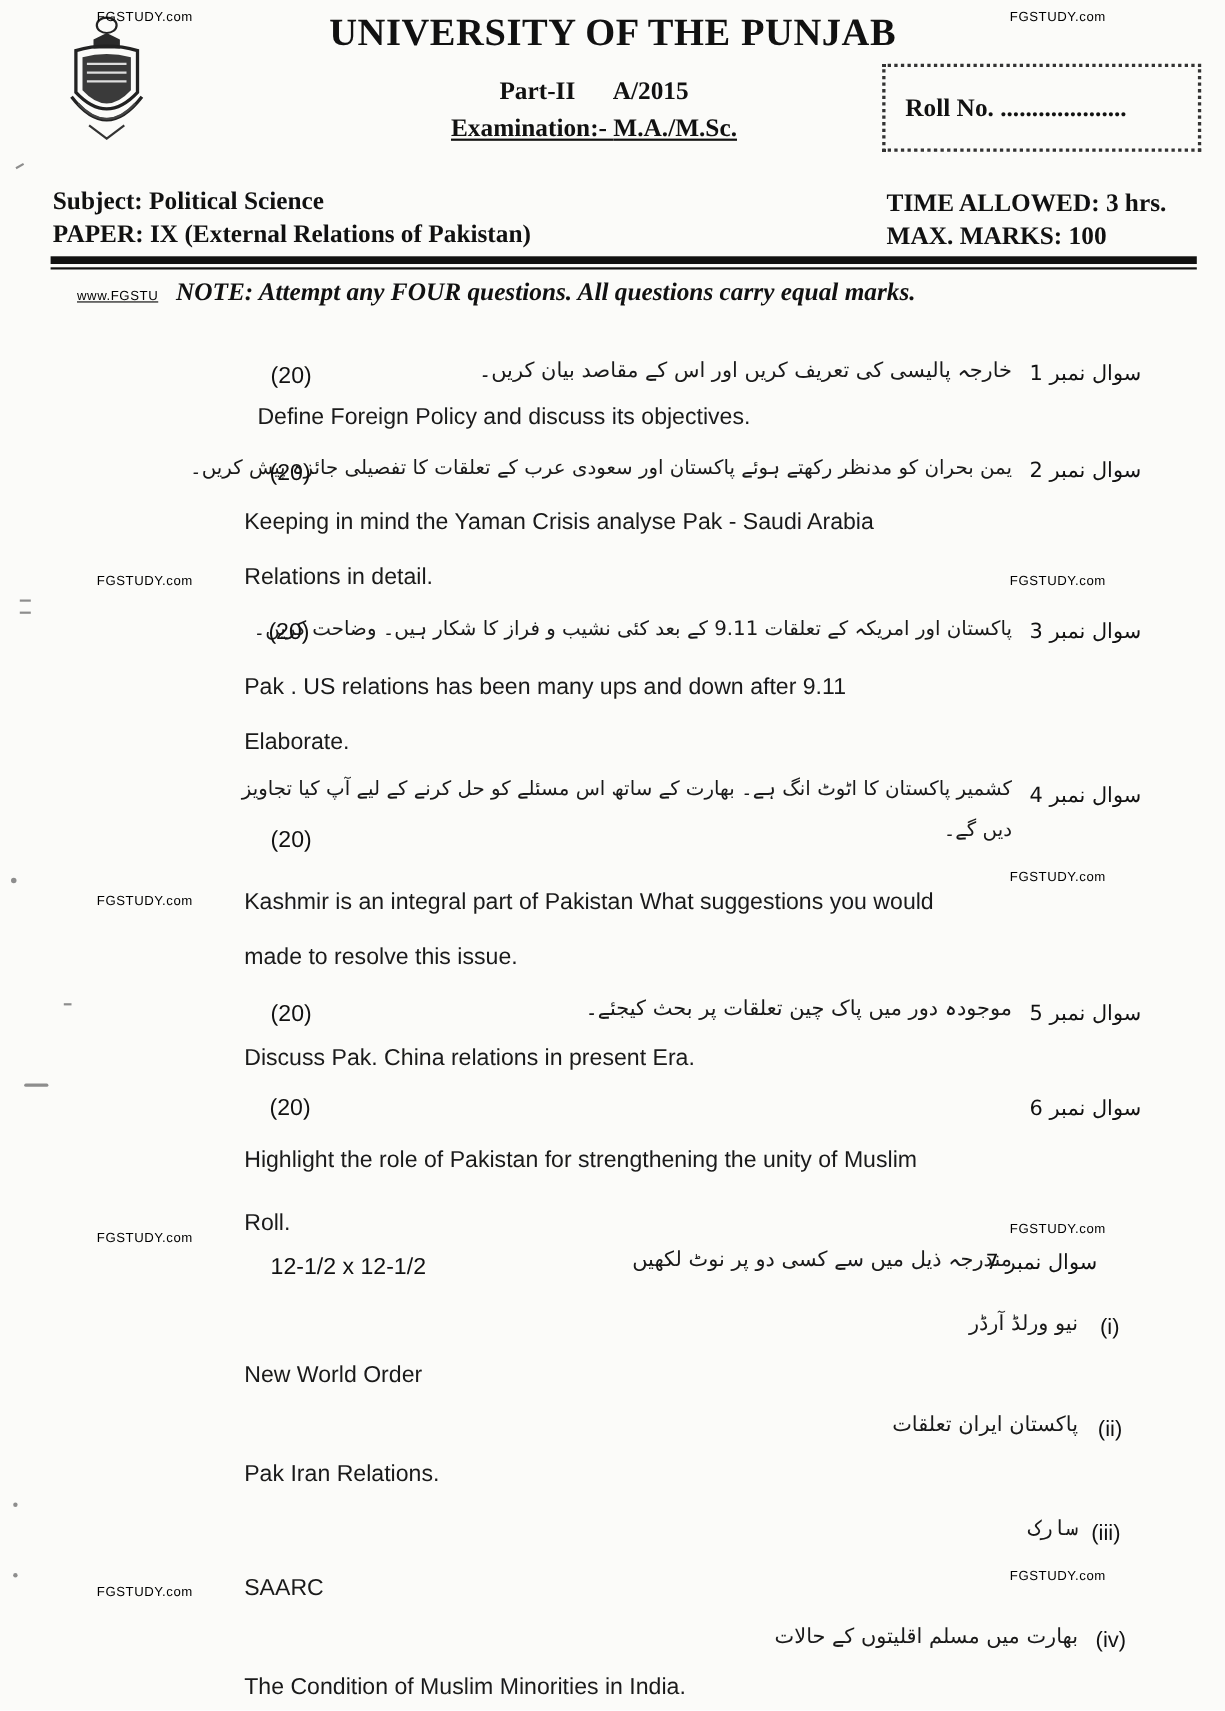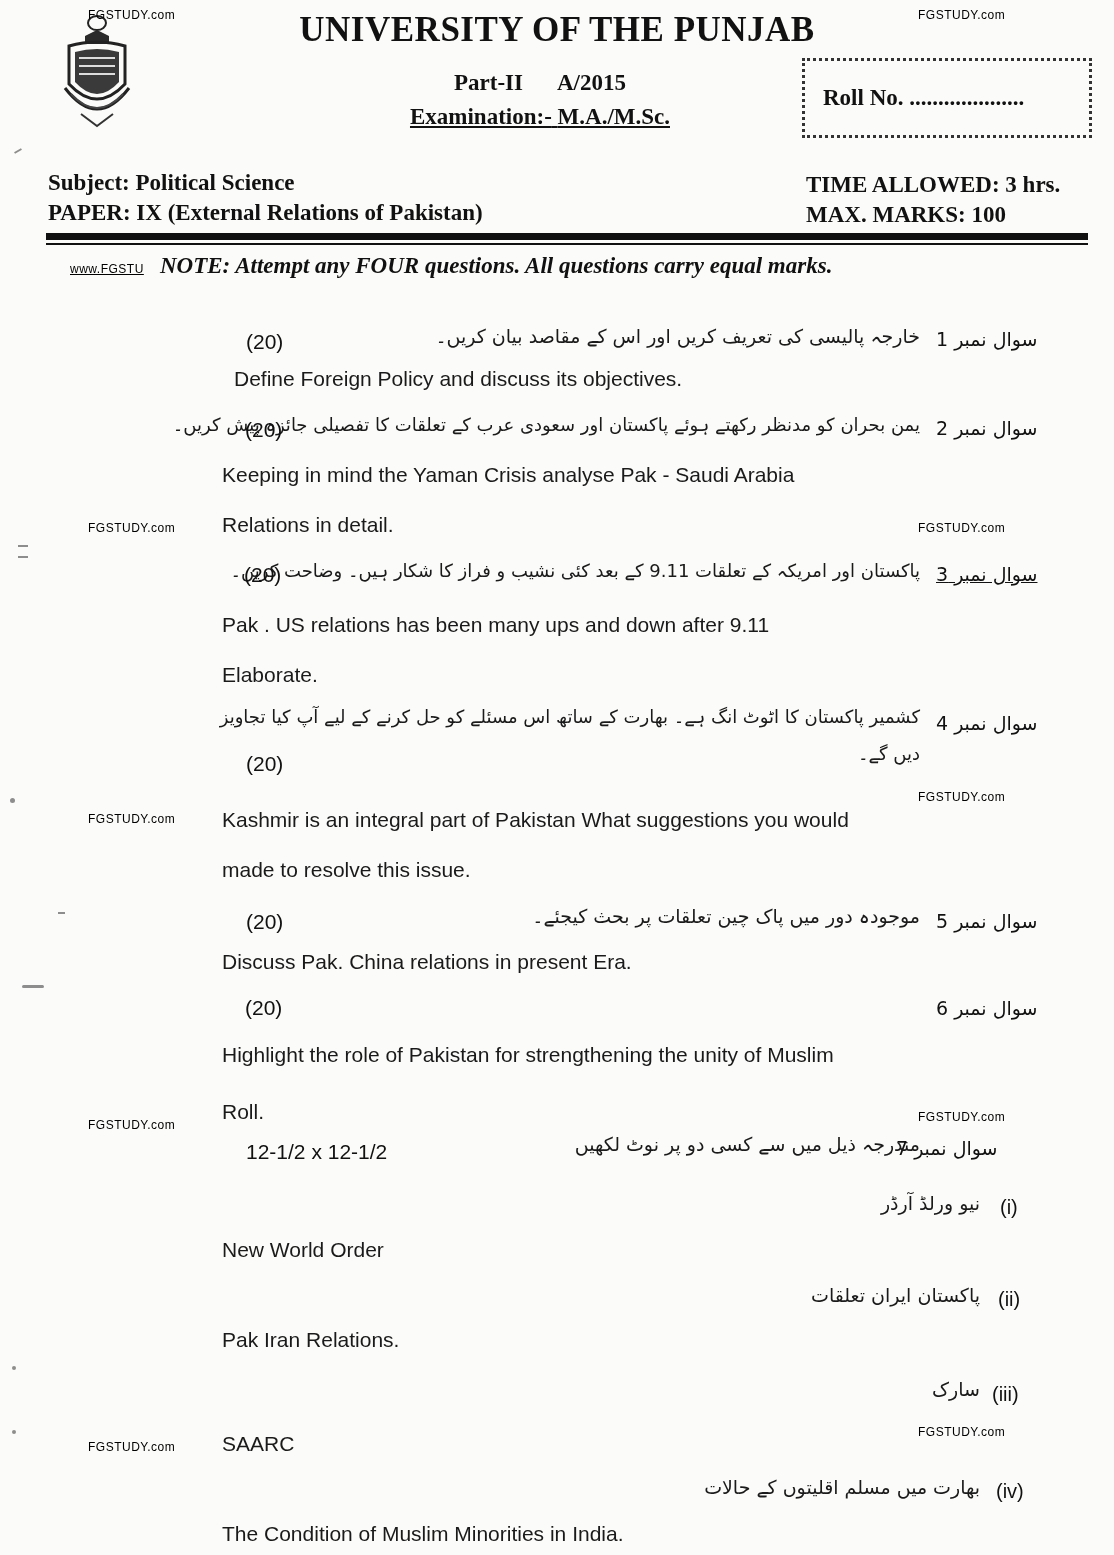--- a/index.html
+++ b/index.html
@@ -242,21 +242,21 @@
   <div class="urdu" style="top:325px; left:490px; width:430px;">خارجہ پالیسی کی تعریف کریں اور اس کے مقاصد بیان کریں۔</div>
   <div class="marksnum" style="top:330px; left:246px;">(20)</div>
   <div class="eng" style="top:367px; left:222px;margin-left:12px;">Define Foreign Policy and discuss its objectives.</div>
 
   <div class="qlabel" style="top:417px; left:936px;">سوال نمبر 2</div>
   <div class="urdu" style="top:414px; left:300px; width:620px; font-size:18px;">یمن بحران کو مدنظر رکھتے ہوئے پاکستان اور سعودی عرب کے تعلقات کا تفصیلی جائزہ پیش کریں۔</div>
   <div class="marksnum" style="top:418px; left:245px;">(20)</div>
   <div class="eng" style="top:463px; left:222px;">Keeping in mind the Yaman Crisis analyse Pak - Saudi Arabia</div>
   <div class="eng" style="top:513px; left:222px;">Relations in detail.</div>
 
-  <div class="qlabel" style="top:563px; left:936px;text-decoration:underline;">سوال نمبر 3</div>
+  <div class="qlabel" style="top:563px; left:936px;">سوال نمبر 3</div>
   <div class="urdu" style="top:560px; left:300px; width:620px; font-size:18px;">پاکستان اور امریکہ کے تعلقات 9.11 کے بعد کئی نشیب و فراز کا شکار ہیں۔ وضاحت کریں۔</div>
   <div class="marksnum" style="top:563px; left:244px;">(20)</div>
   <div class="eng" style="top:613px; left:222px;">Pak . US relations has been many ups and down after 9.11</div>
   <div class="eng" style="top:663px; left:222px;">Elaborate.</div>
 
   <div class="qlabel" style="top:712px; left:936px;">سوال نمبر 4</div>
   <div class="urdu" style="top:706px; left:230px; width:690px; font-size:18px;">کشمیر پاکستان کا اٹوٹ انگ ہے۔ بھارت کے ساتھ اس مسئلے کو حل کرنے کے لیے آپ کیا تجاویز</div>
   <div class="urdu" style="top:743px; left:790px; width:130px; font-size:18px;">دیں گے۔</div>
   <div class="marksnum" style="top:752px; left:246px;">(20)</div>
   <div class="eng" style="top:808px; left:222px;">Kashmir is an integral part of Pakistan What suggestions you would</div>
@@ -278,21 +278,21 @@
 
   <div class="romnum" style="top:1196px; left:1000px;">(i)</div>
   <div class="urdu" style="top:1192px; left:760px; width:220px;">نیو ورلڈ آرڈر</div>
   <div class="eng" style="top:1238px; left:222px;">New World Order</div>
 
   <div class="romnum" style="top:1288px; left:998px;">(ii)</div>
   <div class="urdu" style="top:1284px; left:700px; width:280px;">پاکستان ایران تعلقات</div>
   <div class="eng" style="top:1328px; left:222px;">Pak Iran Relations.</div>
 
   <div class="romnum" style="top:1383px; left:992px;">(iii)</div>
-  <div class="urdu" style="top:1378px; left:860px; width:120px;">سارک</div>
+  <div class="urdu" style="top:1378px; left:860px; width:120px;font-family:Liberation Mono, monospace;">سارک</div>
   <div class="eng" style="top:1432px; left:222px;">SAARC</div>
 
   <div class="romnum" style="top:1480px; left:996px;">(iv)</div>
   <div class="urdu" style="top:1476px; left:700px; width:280px;">بھارت میں مسلم اقلیتوں کے حالات</div>
   <div class="eng" style="top:1522px; left:222px;">The Condition of Muslim Minorities in India.</div>
 
   <div class="wm" style="top:8px; left:88px;">FGSTUDY.com</div>
   <div class="wm" style="top:8px; left:918px;">FGSTUDY.com</div>
   <div class="wm" style="top:262px; left:70px;text-decoration:underline;">www.FGSTU</div>
   <div class="wm" style="top:521px; left:88px;">FGSTUDY.com</div>

